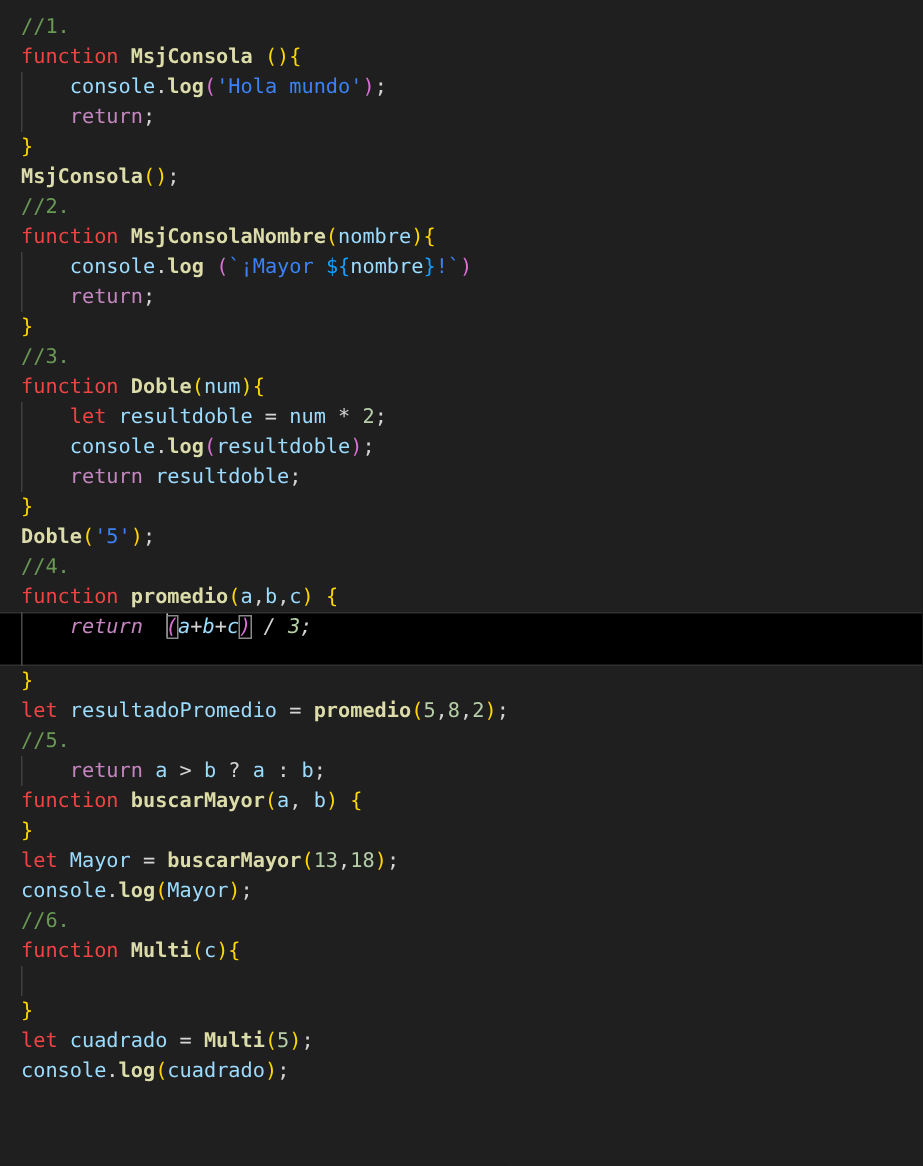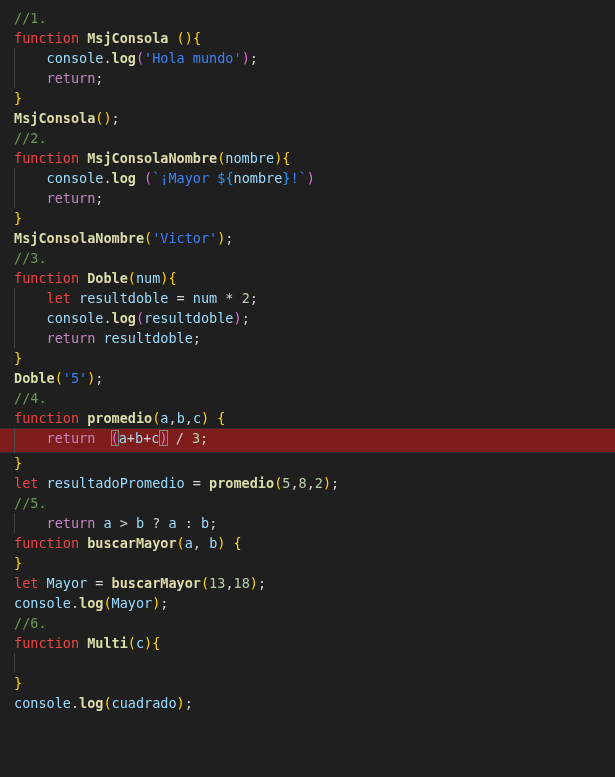--- a/index.html
+++ b/index.html
@@ -29,25 +29,26 @@
     line-height: 20px;
     font-size: 13.5px;
     white-space: pre;
     padding-left: 14px;
     box-sizing: border-box;
     color: #d4d4d4;
     letter-spacing: 0px;
   }
 
   .code-line.active {
-    background: #7f1d1d;
+    background: #000000;
     border-top: 1px solid #303030;
     border-bottom: 1px solid #303030;
-    height: 25px;
+    height: 36px;
     line-height: 18px;
+    font-style: italic;
   }
 
   
   .code-line.guide1::before {
     content: "";
     position: absolute;
     left: 14px;
     top: 0;
     bottom: 0;
     width: 1px;
@@ -106,21 +107,20 @@
   <div class="code-line"><span class="cmt">//2.</span></div>
 
   <div class="code-line"><span class="kw">function</span><span class="op"> </span><span class="fn">MsjConsolaNombre</span><span class="p1">(</span><span class="var">nombre</span><span class="p1">)</span><span class="p1">{</span></div>
 
   <div class="code-line guide1"><span class="op">    </span><span class="var">console</span><span class="op">.</span><span class="fn">log</span><span class="op"> </span><span class="p2">(</span><span class="str">`¡Mayor </span><span class="p3">${</span><span class="var">nombre</span><span class="p3">}</span><span class="str">!`</span><span class="p2">)</span></div>
 
   <div class="code-line guide1"><span class="op">    </span><span class="ctl">return</span><span class="op">;</span></div>
 
   <div class="code-line"><span class="p1">}</span></div>
 
-  <div class="code-line"><span class="fn">MsjConsolaNombre</span><span class="p1">(</span><span class="str">'Victor'</span><span class="p1">)</span><span class="op">;</span></div>
 
   <div class="code-line"><span class="cmt">//3.</span></div>
 
   <div class="code-line"><span class="kw">function</span><span class="op"> </span><span class="fn">Doble</span><span class="p1">(</span><span class="var">num</span><span class="p1">)</span><span class="p1">{</span></div>
 
   <div class="code-line guide1"><span class="op">    </span><span class="kw">let</span><span class="op"> </span><span class="var">resultdoble</span><span class="op"> = </span><span class="var">num</span><span class="op"> * </span><span class="num">2</span><span class="op">;</span></div>
 
   <div class="code-line guide1"><span class="op">    </span><span class="var">console</span><span class="op">.</span><span class="fn">log</span><span class="p2">(</span><span class="var">resultdoble</span><span class="p2">)</span><span class="op">;</span></div>
 
   <div class="code-line guide1"><span class="op">    </span><span class="ctl">return</span><span class="op"> </span><span class="var">resultdoble</span><span class="op">;</span></div>
@@ -154,16 +154,17 @@
 
   <div class="code-line"><span class="cmt">//6.</span></div>
 
   <div class="code-line"><span class="kw">function</span><span class="op"> </span><span class="fn">Multi</span><span class="p1">(</span><span class="var">c</span><span class="p1">)</span><span class="p1">{</span></div>
 
 
   <div class="code-line guide1"><span class="op"> </span></div>
 
   <div class="code-line"><span class="p1">}</span></div>
 
+  <div class="code-line"><span class="kw">let</span><span class="op"> </span><span class="var">cuadrado</span><span class="op"> = </span><span class="fn">Multi</span><span class="p1">(</span><span class="num">5</span><span class="p1">)</span><span class="op">;</span></div>
 
   <div class="code-line"><span class="var">console</span><span class="op">.</span><span class="fn">log</span><span class="p1">(</span><span class="var">cuadrado</span><span class="p1">)</span><span class="op">;</span></div>
 
 </div>
 
 </body></html>

